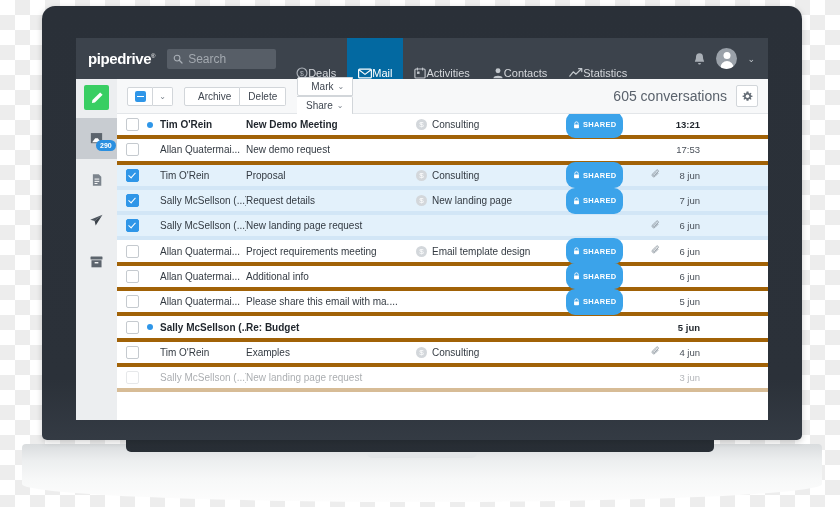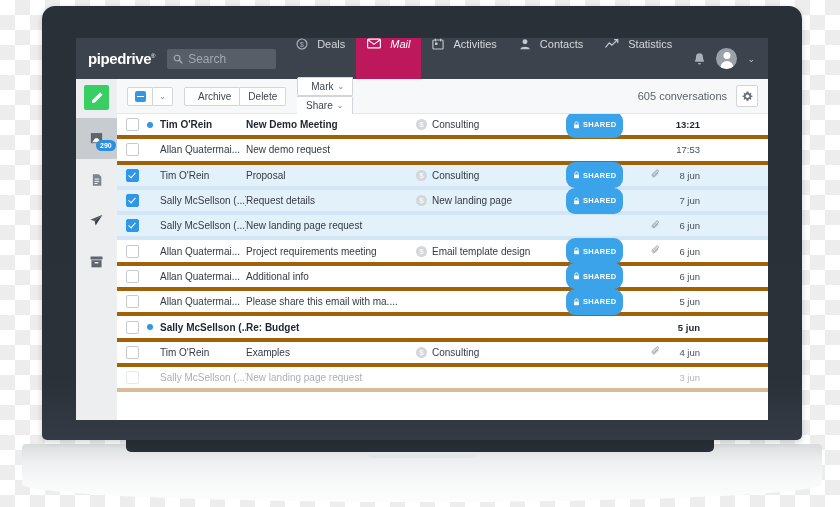--- a/index.html
+++ b/index.html
@@ -51,24 +51,24 @@
     margin-left:12px;position:relative;
   }
   .logo .reg{font-size:6px;vertical-align:super;font-weight:normal;}
   .search{
     margin-left:12px;width:97px;height:20px;background:#575e67;border-radius:2px;
     display:flex;align-items:center;padding:0 6px;gap:5px;
   }
   .search-text{color:#a3a9b0;font-size:12px;}
   .navitems{display:flex;align-items:center;height:41px;margin-left:9px;}
   .navitem{
-    display:flex;align-items:flex-start;gap:9px;height:41px;padding:12px 11px;
+    display:flex;align-items:flex-end;gap:0;height:41px;padding:12px 11px;
     color:#d5d8dc;font-size:11px;
   }
-  .navitem.active{background:#be185d;color:#ffffff;font-style:italic;}
+  .navitem.active{background:#0369a1;color:#ffffff;}
   .navright{margin-left:auto;display:flex;align-items:center;gap:10px;padding-right:13px;}
   .avatar{width:21px;height:21px;border-radius:50%;background:#9aa1a9;position:relative;overflow:hidden;}
   .avatar:before{content:"";position:absolute;left:50%;top:4px;transform:translateX(-50%);width:7px;height:7px;border-radius:50%;background:#fff;}
   .avatar:after{content:"";position:absolute;left:50%;top:13px;transform:translateX(-50%);width:13px;height:10px;border-radius:7px 7px 0 0;background:#fff;}
   .caret{color:#c3c8cd;font-size:9px;}
 
   
   .rail{
     position:absolute;left:0;top:41px;width:41px;height:341px;
     background:#eceef0;border-right:1px solid #dfe2e5;
@@ -97,21 +97,21 @@
     height:19px;background:#fff;border:1px solid #d2d6da;border-radius:2px;
     display:flex;align-items:center;justify-content:center;gap:4px;
     font-size:10px;color:#3f4650;padding:0 8px;box-sizing:border-box;
   }
   .btn-grp{display:flex;margin-right:11px;}
   .btn-grp .btn{border-radius:0;border-left-width:0;}
   .btn-grp .btn:first-child{border-radius:2px 0 0 2px;border-left-width:1px;padding-left:13px;}
   .btn-grp .btn:last-child{border-radius:0 2px 2px 0;}
   .cb-dash{width:11px;height:11px;border-radius:2px;background:#2f96e8;position:relative;}
   .cb-dash:after{content:"";position:absolute;left:2px;top:5px;width:7px;height:1.5px;background:#fff;}
-  .conv-count{margin-left:auto;font-size:11px;color:#5a626c;margin-right:9px;}
+  .conv-count{margin-left:auto;font-size:14px;color:#5a626c;margin-right:9px;}
   .gear-btn{width:20px;height:20px;background:#fff;border:1px solid #d2d6da;border-radius:2px;display:flex;align-items:center;justify-content:center;}
 
   
   .list{position:absolute;left:41px;top:76px;width:651px;height:306px;background:#fff;overflow:hidden;}
   .row{
     display:flex;align-items:center;height:25.3px;
     border-bottom:4px solid #a16207;font-size:10px;color:#333a42;
     box-sizing:border-box;padding-left:9px;
   }
   .row.sel{background:#e3f1fb;border-bottom-color:#d2e6f6;}

